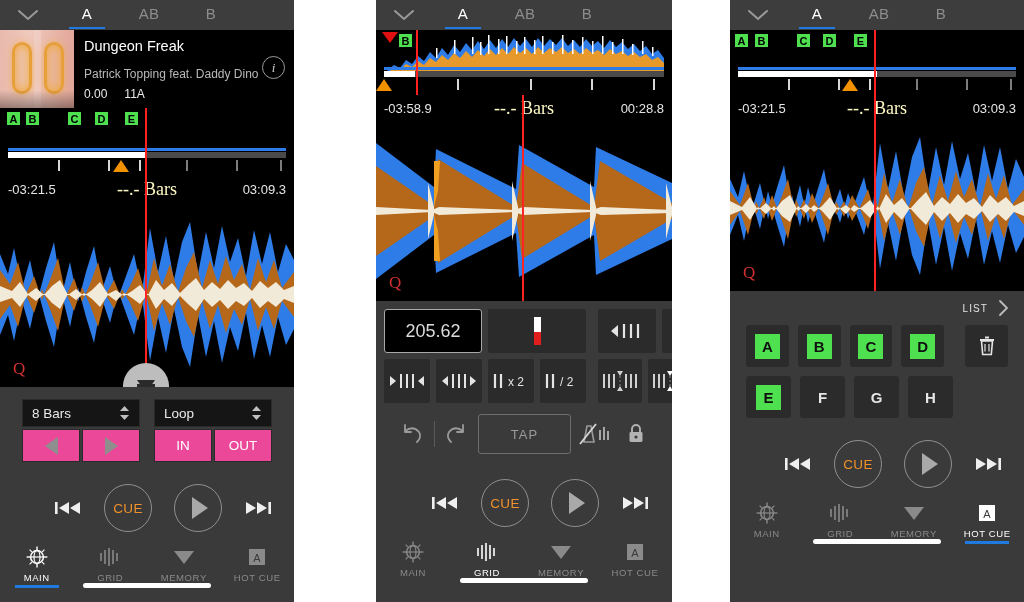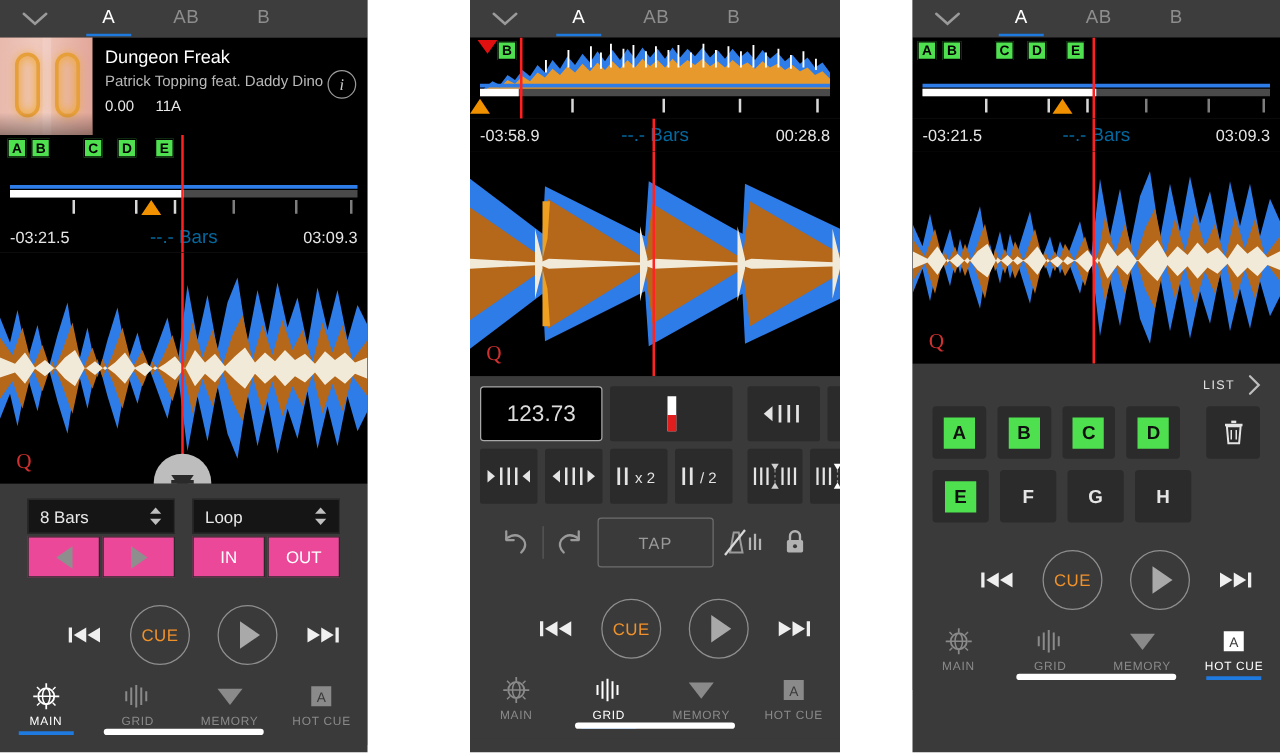--- a/index.html
+++ b/index.html
@@ -26,21 +26,21 @@
   .trackrow{ height:78px; background:#000; display:flex; }
   .art{ width:74px; height:78px; flex:none; position:relative; overflow:hidden;
         background:linear-gradient(90deg,#e8b9ad 0%,#f0c9bd 40%,#e2a79a 100%); }
   .art .lobe{ position:absolute; top:12px; width:20px; height:52px; border-radius:10px;
         border:3px solid #e79f3a; box-shadow:0 0 8px 2px rgba(240,170,60,.85) inset, 0 0 7px rgba(240,170,60,.7); }
   .art .lobe.l{ left:12px; } .art .lobe.r{ left:44px; }
   .art .band{ position:absolute; top:0; bottom:0; width:7px; background:rgba(255,255,255,.16); left:34px; }
   .art .shade{ position:absolute; left:0; right:0; bottom:0; height:18px; background:linear-gradient(180deg,rgba(0,0,0,0),rgba(0,0,0,.35)); }
   .tinfo{ flex:1; padding:7px 0 0 10px; position:relative; }
   .ttitle{ font-size:14.5px; color:#fff; line-height:18px; }
-  .tartist{ font-size:12px; color:#b9b9b9; line-height:18px; margin-top:1px; }
+  .tartist{ font-size:12px; color:#b9b9b9; line-height:18px; margin-top:10px; }
   .tmeta{ font-size:12px; color:#e9e9e9; margin-top:4px; }
   .tmeta span{ margin-right:17px; }
   .infobtn{ position:absolute; right:9px; top:26px; width:23px; height:23px; border-radius:50%;
             border:1.3px solid #9a9a9a; color:#cfcfcf; font-size:13px; font-family:"Liberation Serif",serif;
             display:flex; align-items:center; justify-content:center; font-style:italic; }
 
   
   .overview{ position:relative; background:#000; height:68px; overflow:hidden; }
   .ovmark{ position:absolute; top:3px; width:15px; height:15px; background:#4ee04e; color:#000;
            font-size:11px; font-weight:bold; text-align:center; line-height:15px; border:1px solid #000; }
@@ -55,21 +55,21 @@
           border-left:8px solid transparent; border-right:8px solid transparent; border-bottom:12px solid #f29100; }
   .ovredtri{ position:absolute; top:2px; width:0;height:0;
           border-left:8px solid transparent; border-right:8px solid transparent; border-top:11px solid #e01010; }
 
   
   .ovwave{ position:absolute; left:0; right:0; top:4px; bottom:22px; }
 
   
   .timerow{ position:relative; height:26px; background:#000; display:flex; align-items:center; }
   .timerow .tl{ position:absolute; left:8px; font-size:13px; color:#e6e6e6; }
-  .timerow .tc{ position:absolute; left:50%; transform:translateX(-50%); font-size:15px; color:#0369a1; }
+  .timerow .tc{ position:absolute; left:50%; transform:translateX(-50%); font-size:18px; color:#fef9c3;font-family:Liberation Serif, serif; }
   .timerow .tr{ position:absolute; right:8px; font-size:13px; color:#e6e6e6; }
 
   
   .wave{ position:relative; background:#000; overflow:hidden; }
   .wave svg{ display:block; width:100%; height:100%; }
   .wplay{ position:absolute; top:0; bottom:0; width:2px; background:#ff2424; }
   .qmark{ position:absolute; left:13px; bottom:8px; color:#d03030; font-size:17px;
           font-family:"Liberation Serif", serif; }
   .handle{ position:absolute; width:46px; height:46px; border-radius:50%; background:#bdbdbd;
            display:flex; align-items:center; justify-content:center; }
@@ -415,21 +415,21 @@
         <path d="M58,40 L64,40 L62,70 L58,86 Z" fill="#f0a020"></path>
         <path d="M58,94 L62,110 L64,140 L58,140 Z" fill="#f0a020"></path>
       </svg>
       <div class="wplay" style="left:146px"></div>
       <div class="qmark">Q</div>
     </div>
 
     <div class="ctl">
       <div class="gridpad">
         <div class="grow">
-          <div class="gcell bpmbox">123.73</div>
+          <div class="gcell bpmbox">205.62</div>
           <div class="gcell tempocell">
             <div class="tempobar"></div>
           </div>
           <div class="spacer"></div>
           <div class="gcell" style="flex:0 0 58px">
             <svg width="38" height="20" viewBox="0 0 38 20">
               <path d="M10 4 L10 16 L3 10 Z" fill="#e4e4e4"></path>
               <g stroke="#e4e4e4" stroke-width="2.2">
                   <line x1="16" y1="3" x2="16" y2="17"></line>
                   <line x1="23" y1="3" x2="23" y2="17"></line>

